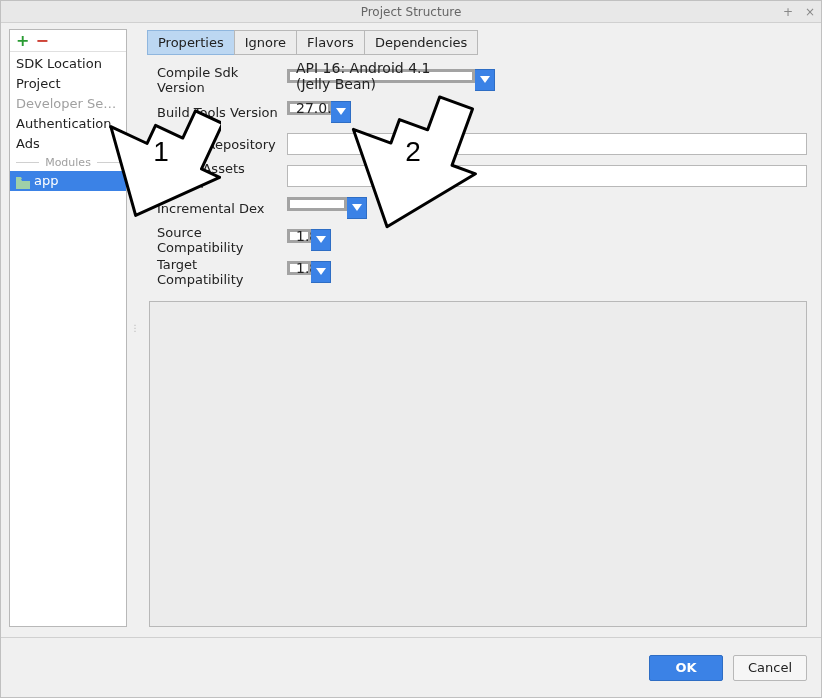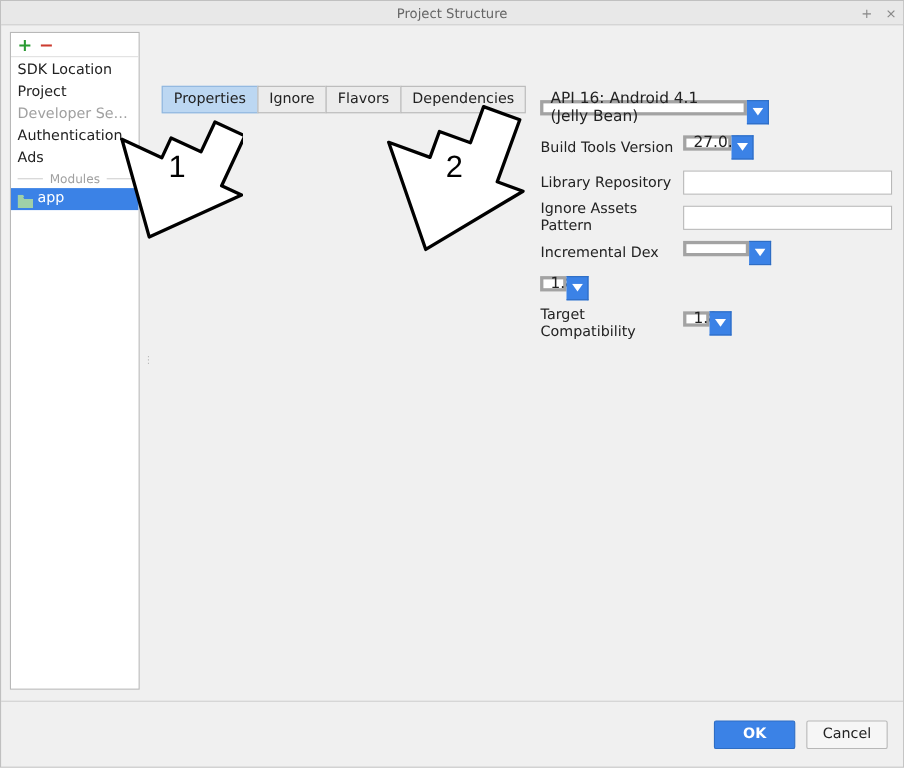--- a/index.html
+++ b/index.html
@@ -102,23 +102,22 @@
   }
   .folder-icon {
     width: 14px; height: 12px; display:inline-block;
   }
   .folder-icon svg { width:14px; height:12px; display:block; }
 
   
   .rightpane {
     flex: 1;
     display: flex;
-    flex-direction: row;
+    flex-direction: column;
     min-width: 0;
-    margin-top: 48px;
   }
   .tabs {
     display: flex;
     gap: 0;
     height: 26px;
     align-items: flex-end;
     padding-left: 4px;
   }
   .tab {
     padding: 4px 10px;
@@ -271,20 +270,21 @@
         <div class="tabs">
           <div class="tab active">Properties</div>
           <div class="tab">Ignore</div>
           <div class="tab">Flavors</div>
           <div class="tab">Dependencies</div>
         </div>
 
         <div class="form-area">
 
           <div class="form-row">
+            <div class="form-label">Compile Sdk Version</div>
             <div class="combo">
               <div class="combo-field" style="width:188px;">API 16: Android 4.1 (Jelly Bean)</div>
               <div class="combo-btn">
                 <svg viewBox="0 0 10 8">
                     <path d="M0 0 L10 0 L5 7 Z" fill="#fff"></path>
                   </svg>
               </div>
             </div>
           </div>
 
@@ -316,20 +316,21 @@
               <div class="combo-field" style="width:60px;"></div>
               <div class="combo-btn">
                 <svg viewBox="0 0 10 8">
                     <path d="M0 0 L10 0 L5 7 Z" fill="#fff"></path>
                   </svg>
               </div>
             </div>
           </div>
 
           <div class="form-row">
+            <div class="form-label">Source Compatibility</div>
             <div class="combo">
               <div class="combo-field" style="width:24px;">1.8</div>
               <div class="combo-btn">
                 <svg viewBox="0 0 10 8">
                     <path d="M0 0 L10 0 L5 7 Z" fill="#fff"></path>
                   </svg>
               </div>
             </div>
           </div>
 

